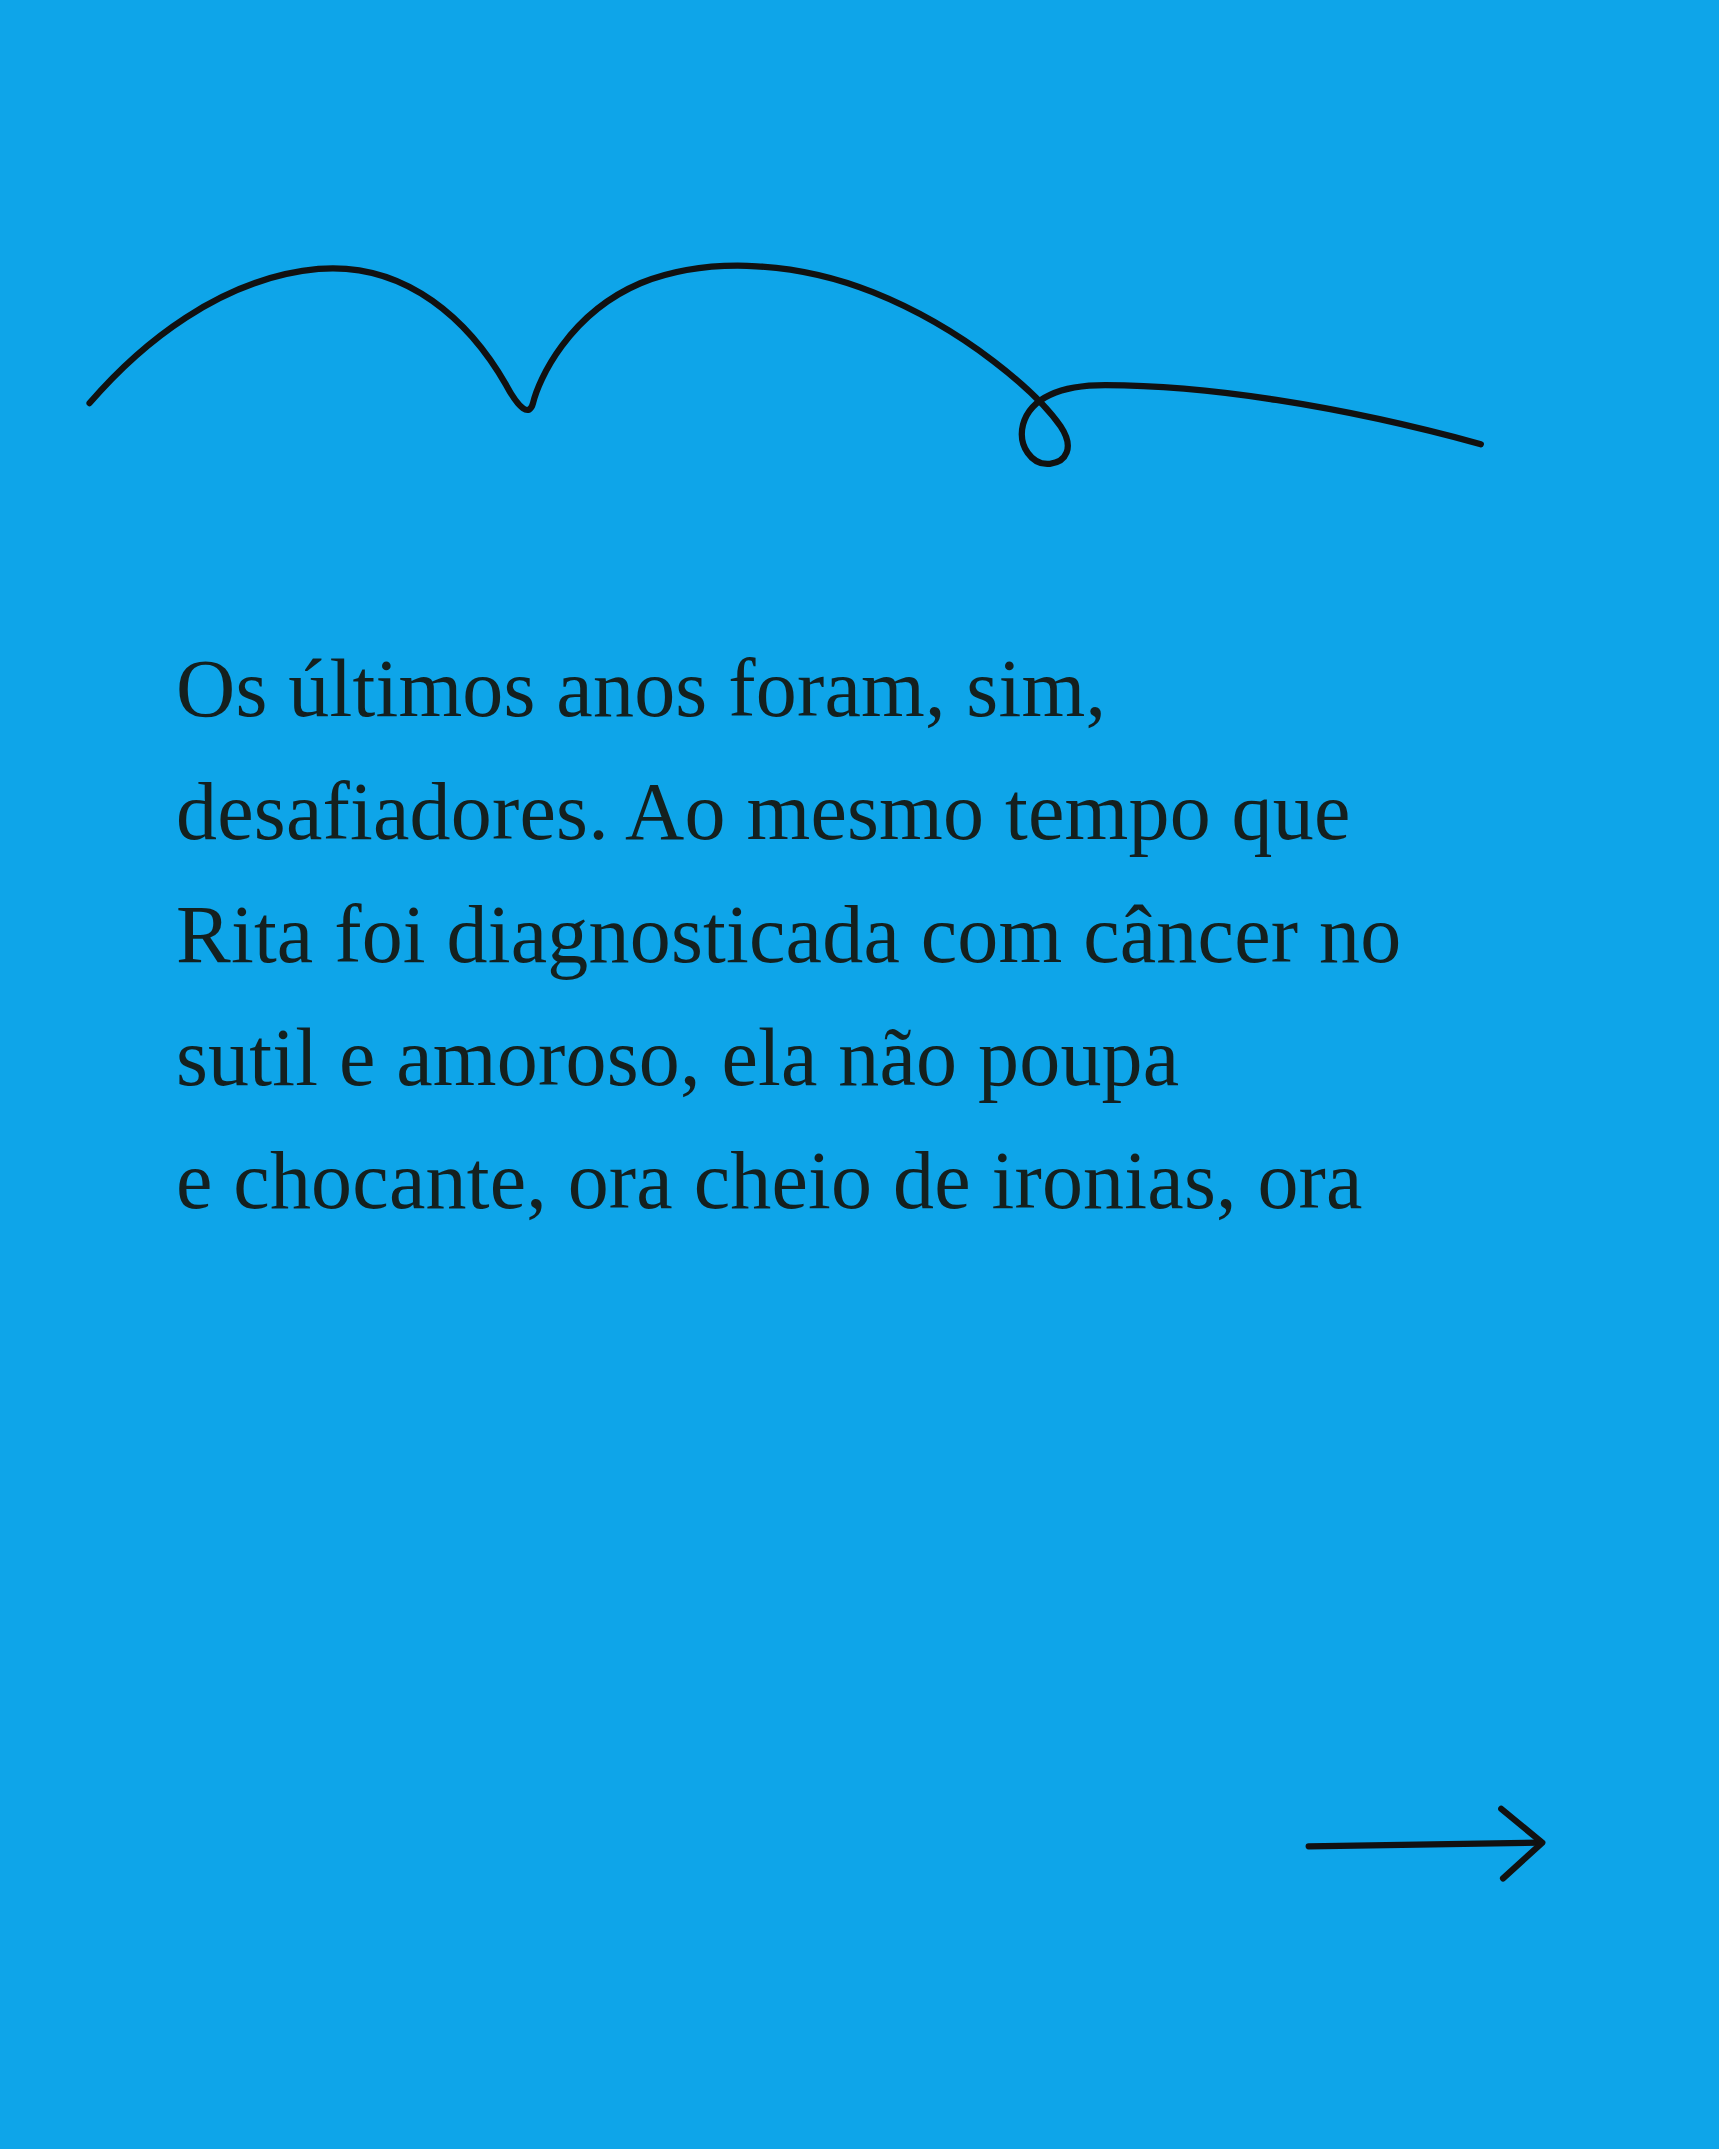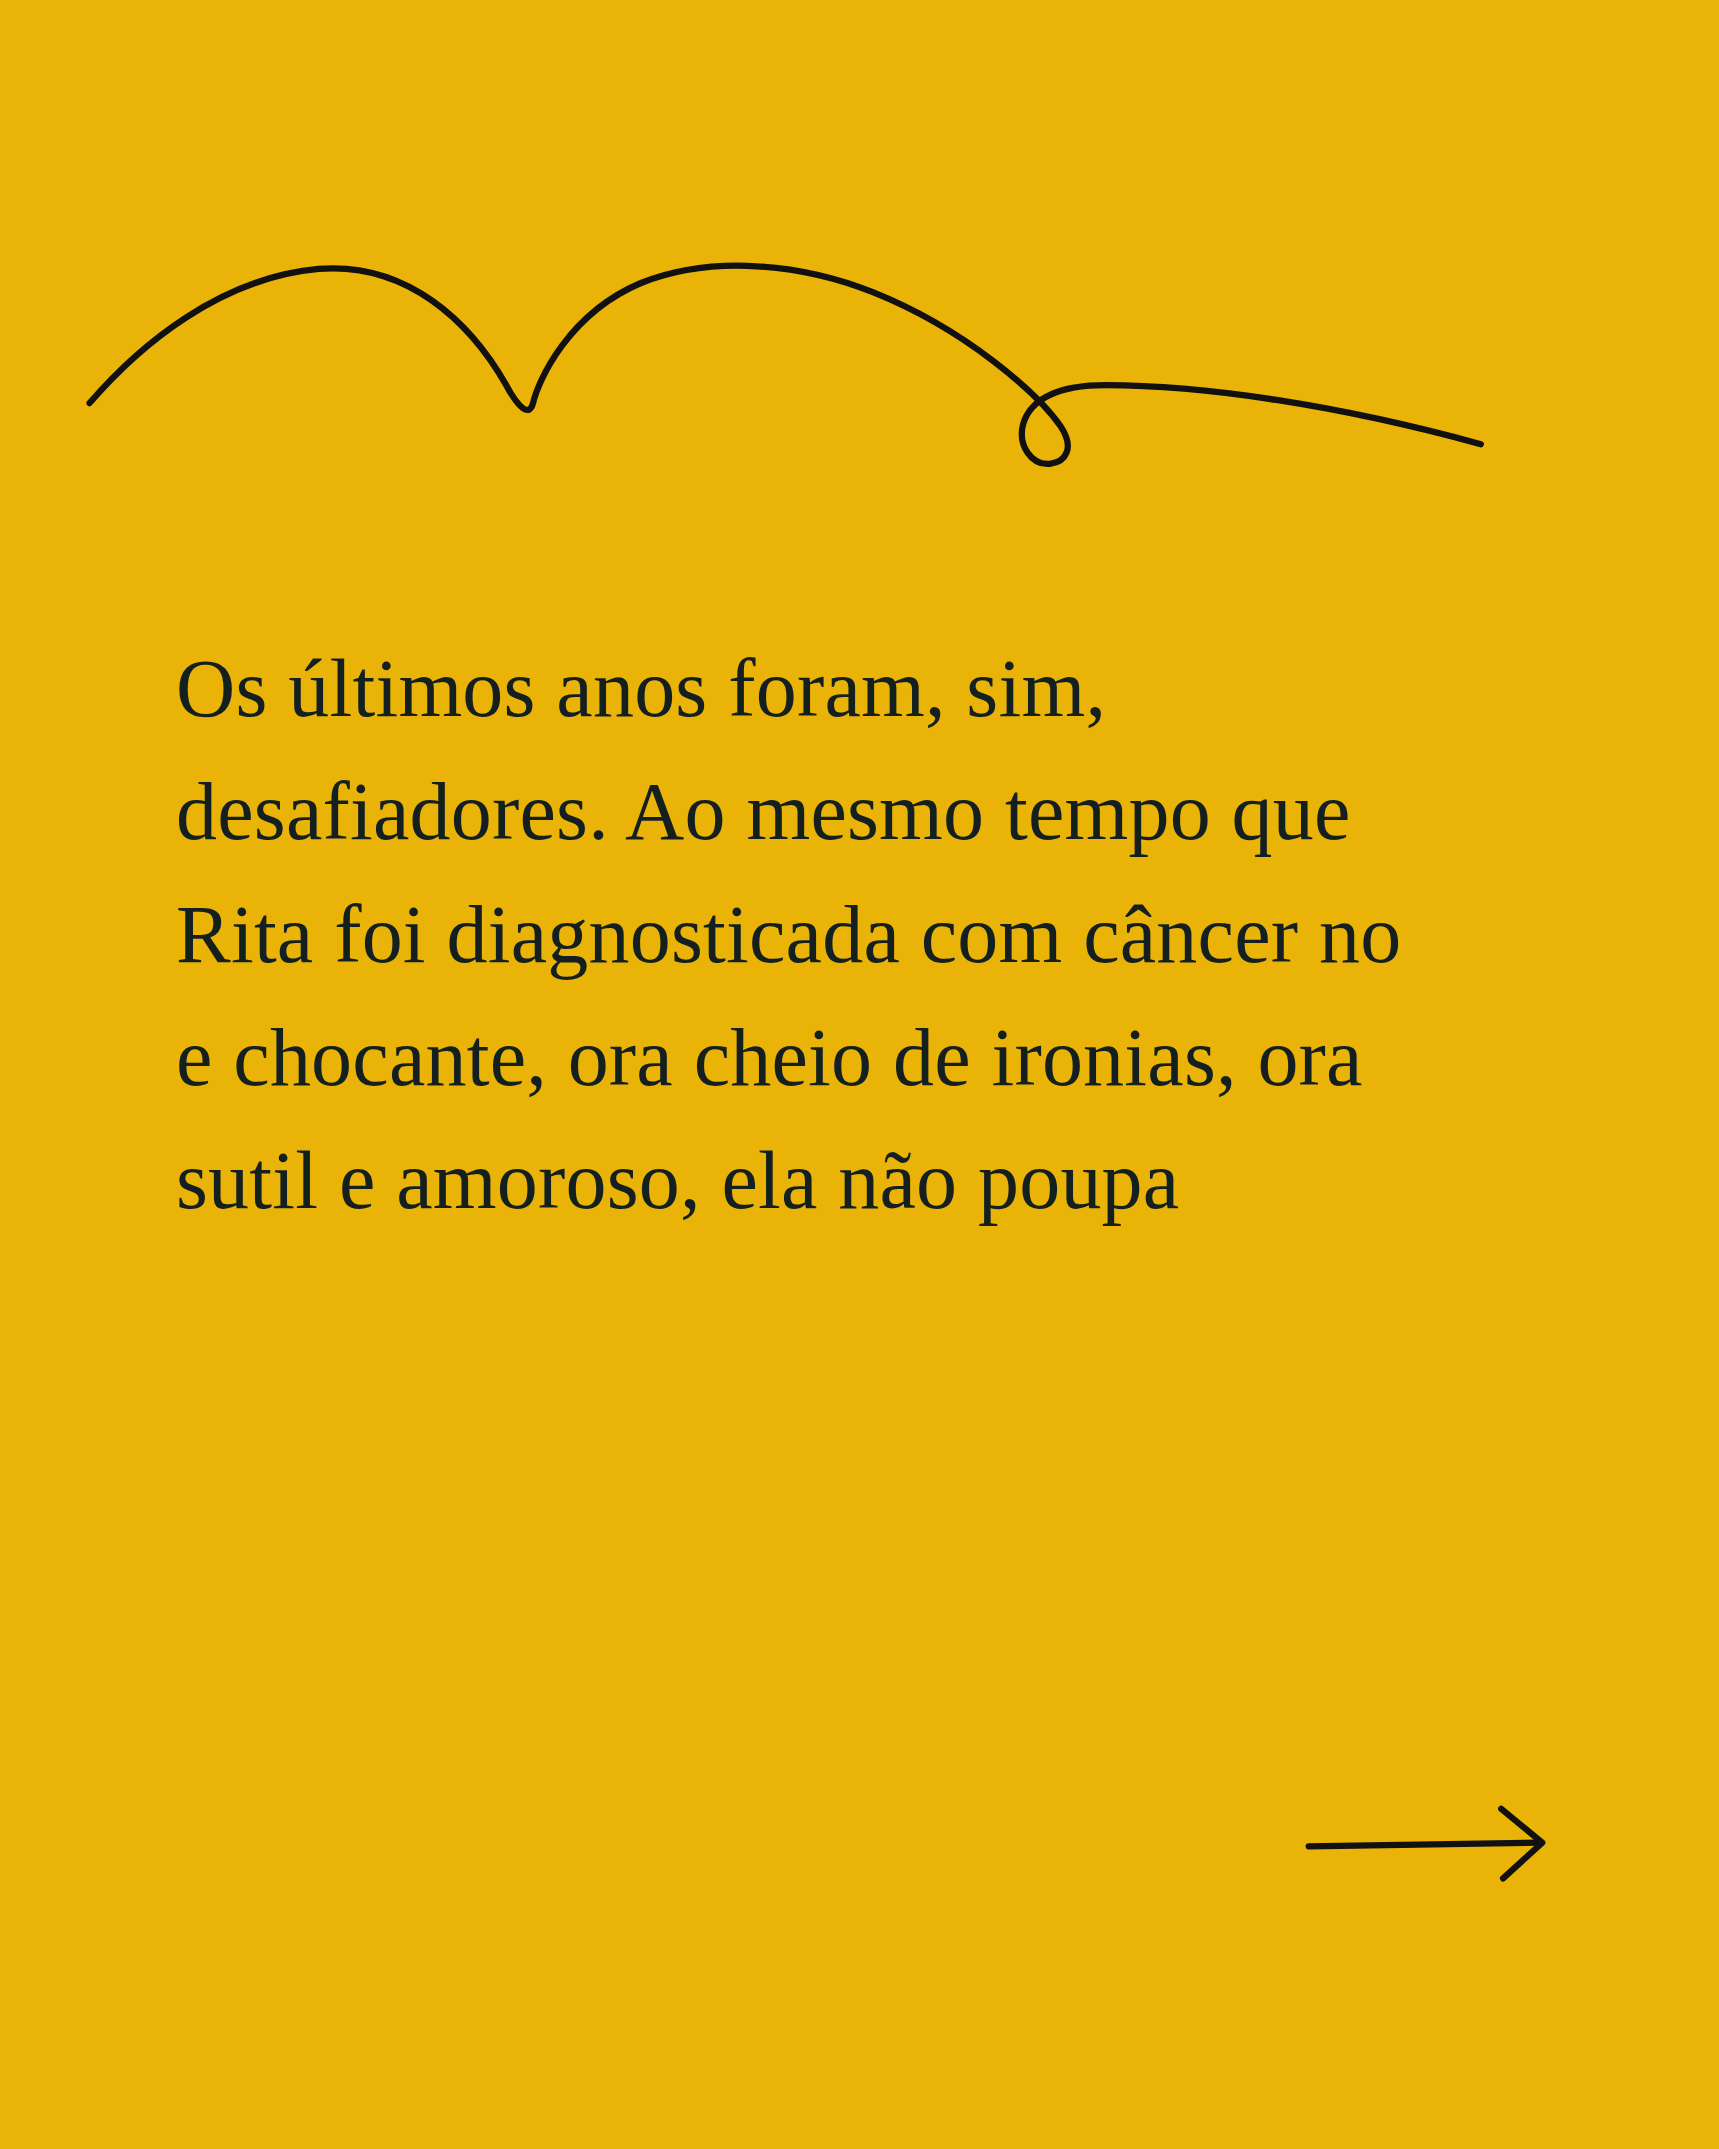--- a/index.html
+++ b/index.html
@@ -11,21 +11,21 @@
     width: 1720px;
     height: 2149px;
     background: #45b3a9;
     font-family: "Liberation Serif", serif;
     overflow: hidden;
   }
   .card {
     position: relative;
     width: 1720px;
     height: 2149px;
-    background: #eab308;
+    background: #0ea5e9;
     box-sizing: border-box;
   }
   .doodle-wrap {
     position: absolute;
     left: 85px;
     top: 260px;
     width: 1522px;
     height: 304px;
     pointer-events: none;
   }
@@ -71,22 +71,22 @@
   <div class="doodle-wrap">
     <svg viewBox="0 0 1700 340" fill="none" xmlns="http://www.w3.org/2000/svg">
       <path d="M4 160 C 60 95, 150 20, 260 10 C 360 2, 430 70, 470 140 C 484 166, 496 176, 500 160 C 506 134, 540 60, 620 26 C 700 -6, 800 4, 880 36 C 985 78, 1065 150, 1090 186 C 1106 210, 1096 226, 1078 228 C 1058 230, 1042 208, 1048 184 C 1056 154, 1090 140, 1140 140 C 1250 140, 1400 162, 1560 206" stroke="#111111" stroke-width="7" stroke-linecap="round" stroke-linejoin="round" fill="none"></path>
     </svg>
   </div>
 
   <div class="quote-block">
     <div class="quote-line">Os últimos anos foram, sim,</div>
     <div class="quote-line">desafiadores. Ao mesmo tempo que</div>
     <div class="quote-line">Rita foi diagnosticada com câncer no</div>
+    <div class="quote-line">sutil e amoroso, ela não poupa</div>
     <div class="quote-line">e chocante, ora cheio de ironias, ora</div>
-    <div class="quote-line">sutil e amoroso, ela não poupa</div>
   </div>
 
   <div class="arrow-wrap">
     <svg viewBox="0 0 300 120" fill="none" xmlns="http://www.w3.org/2000/svg">
       <path d="M10 62 L 268 58" stroke="#111111" stroke-width="7" stroke-linecap="round"></path>
       <path d="M226 20 L 272 58 L 228 98" stroke="#111111" stroke-width="7" stroke-linecap="round" stroke-linejoin="round" fill="none"></path>
     </svg>
   </div>
 
 </div>

